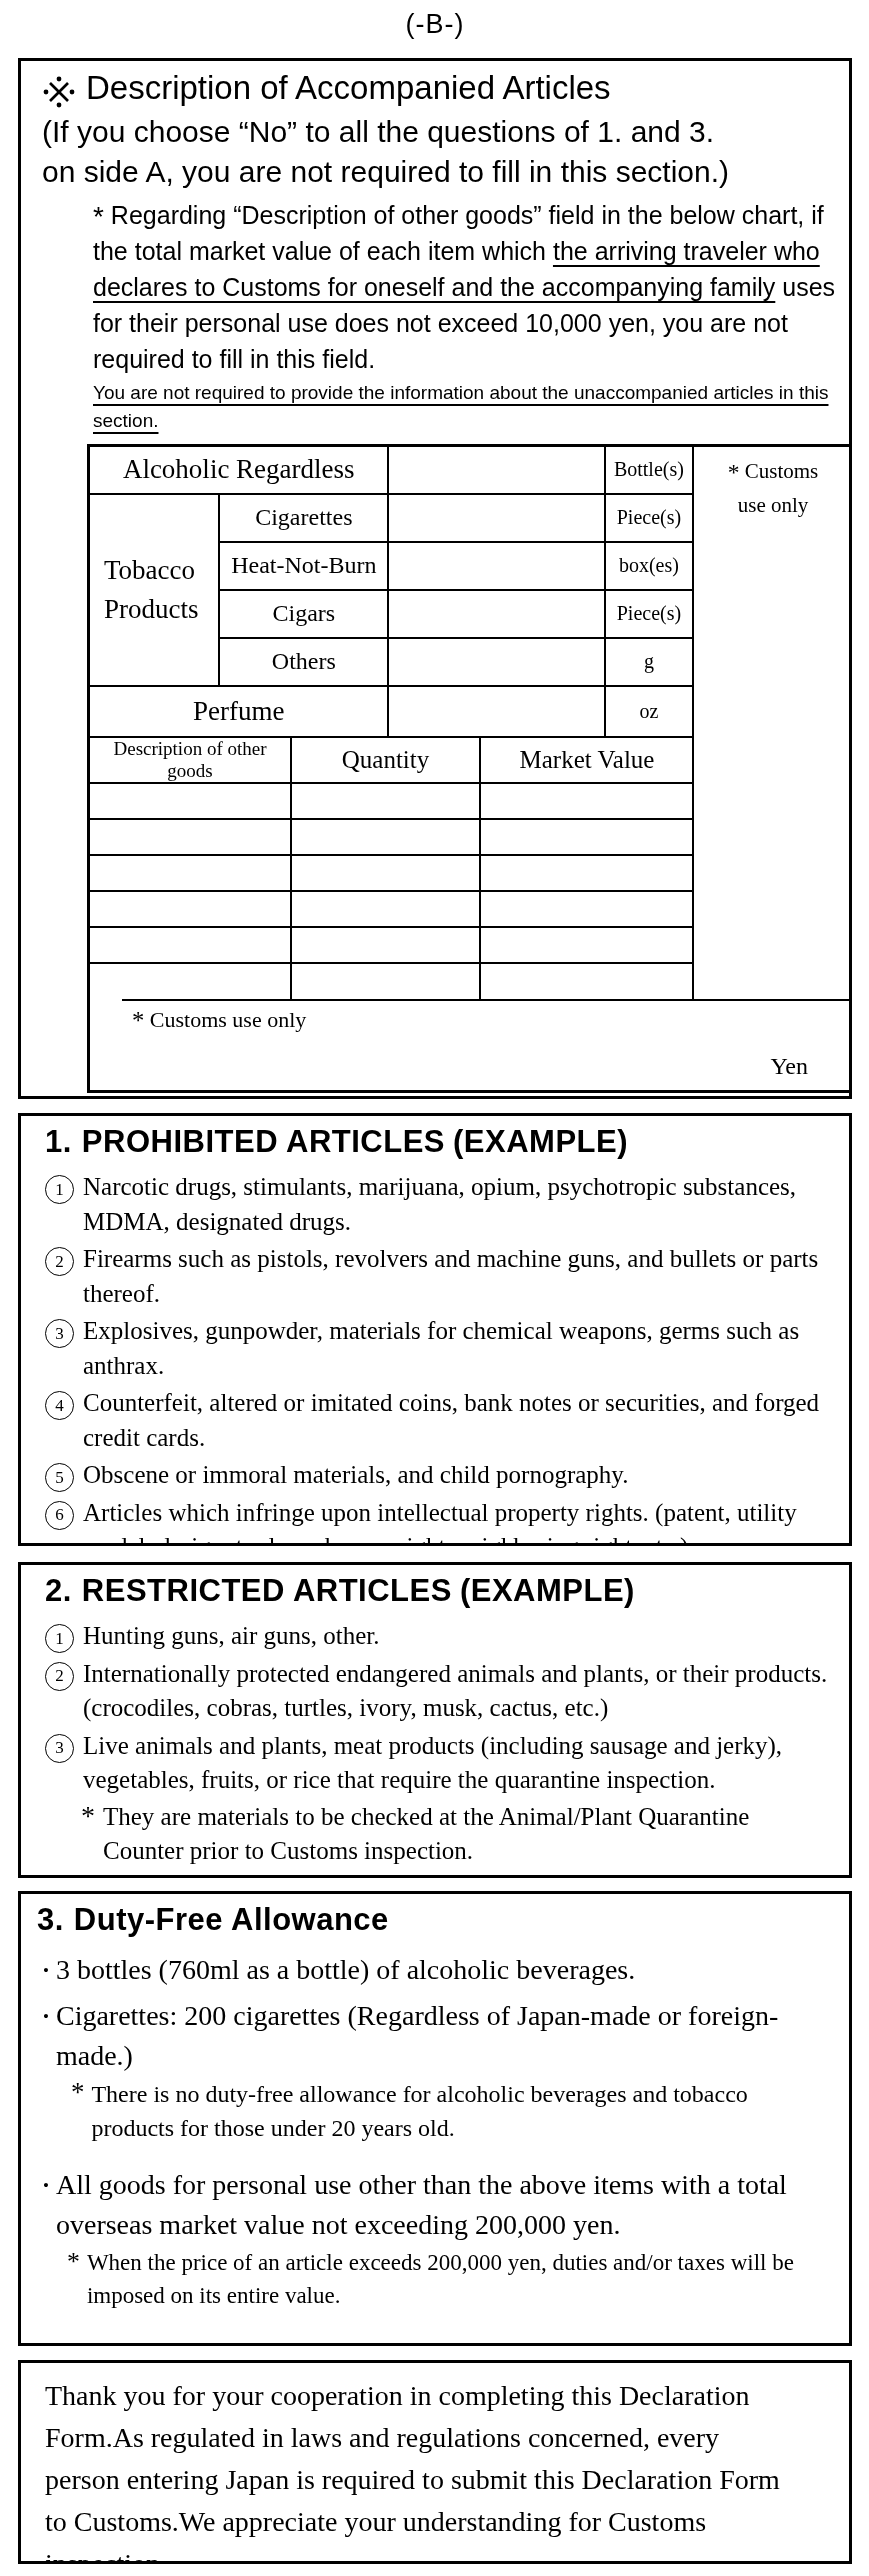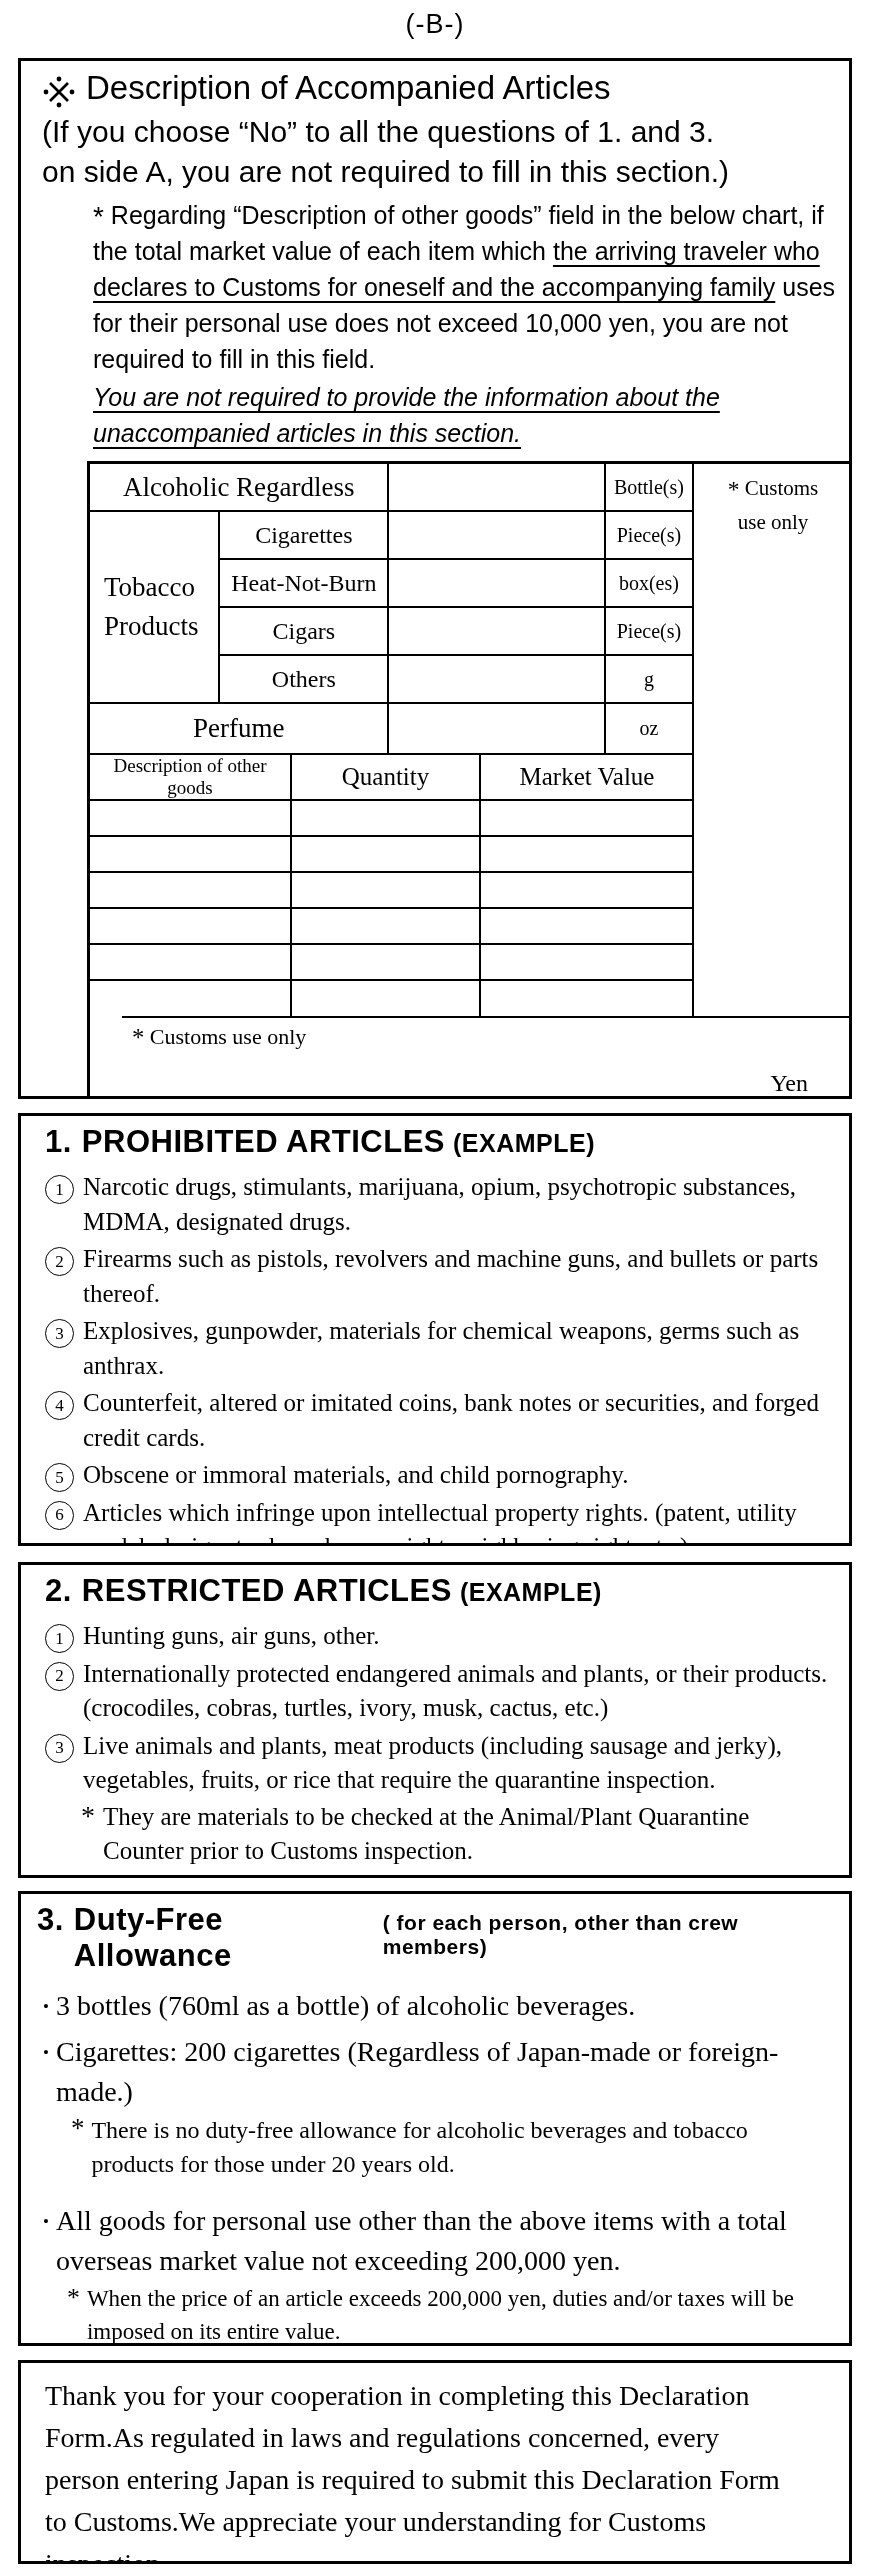--- a/index.html
+++ b/index.html
@@ -16,21 +16,21 @@
   .box-c { margin-top:16px; height:316px; padding:8px 20px 0 24px; }
   .box-d { margin-top:13px; height:455px; padding:8px 18px 0 16px; }
   .box-e { margin-top:14px; height:204px; padding:12px 50px 0 24px; }
 
   
   .a-title-row { display:flex; align-items:flex-start; gap:10px; }
   .kome { flex:none; margin-top:7px; }
   .a-title { font-size:33px; line-height:1.25; }
   .a-sub { font-size:30px; line-height:1.32; }
   .a-note { margin:6px 0 0 51px; width:771px; font-size:25px; line-height:1.44; }
-  .a-note2 { margin:2px 0 0 51px; width:771px; font-size:25px; line-height:1.44;font-style:italic; }
+  .a-note2 { margin:2px 0 0 51px; width:771px; font-size:19px; line-height:1.44; }
   .u { text-decoration:underline; text-decoration-thickness:2px; text-underline-offset:5px; }
 
   
   .decl-table { margin:10px 0 0 45px; width:768px; border:3px solid #000; box-sizing:border-box;
                 font-family:"Liberation Serif","DejaVu Serif",serif; }
   .dt-main { display:flex; }
   .dt-left { width:602px; flex:none; }
   table.t1, table.t2 { width:100%; border-collapse:collapse; table-layout:fixed; }
   .t1 td, .t2 td { border:2px solid #000; text-align:center; vertical-align:middle; padding:0; }
   .t1 tr:first-child td { border-top:none; }
@@ -48,21 +48,21 @@
                 font-size:21px; line-height:1.6; }
   .dt-footer { border-top:2px solid #000; height:89px; position:relative;
                font-size:22px;margin-left:32px; }
   .dtf-label { position:absolute; top:6px; left:10px; }
   .dtf-yen { position:absolute; right:44px; bottom:10px; font-size:24px; }
   .star { display:inline-block; font-size:1.12em; line-height:1; transform:translateY(2px); }
 
   
   .sec-head { display:flex; align-items:baseline; font-weight:bold; font-size:31px; letter-spacing:0.5px; }
   .sec-num { margin-right:10px; }
-  .sec-suffix { font-size:25px; margin-left:8px; }
+  .sec-suffix { font-size:31px; margin-left:8px; }
   .sec-suffix-small { font-size:21px; margin-left:6px; }
   .items { margin-top:10px; font-family:"Liberation Serif","DejaVu Serif",serif; }
   .item { display:flex; margin-top:3px; }
   .badge { flex:none; width:27px; height:27px; border:1.6px solid #000; border-radius:50%;
            display:flex; align-items:center; justify-content:center;
            font-size:17px; margin:5px 9px 0 0; }
   .item-text { font-size:25px; line-height:1.38; }
   .subnote { display:flex; margin:2px 0 0 36px; font-size:25px; line-height:1.38;
              font-family:"Liberation Serif","DejaVu Serif",serif; }
   .subnote .star { margin-right:8px; }
@@ -268,21 +268,20 @@
           <span class="star">*</span>
           <span>They are materials to be checked at the Animal/Plant Quarantine Counter prior to Customs inspection.</span>
         </div>
     </div>
   </div>
 
   <div class="box box-d">
     <div class="sec-head">
       <span class="sec-num">3.</span>
       <span>Duty-Free Allowance</span>
-      <span class="sec-suffix-small">( for each person, other than crew members)</span>
     </div>
     <div class="df-list">
       <div class="bullet-row">
           <span class="bullet-marker">•</span>
           <span class="bullet-text">3 bottles  (760ml as a bottle) of alcoholic beverages.</span>
         </div>
       <div class="bullet-row">
           <span class="bullet-marker">•</span>
           <span class="bullet-text">Cigarettes: 200 cigarettes (Regardless of  Japan-made or foreign-made.)</span>
         </div>

